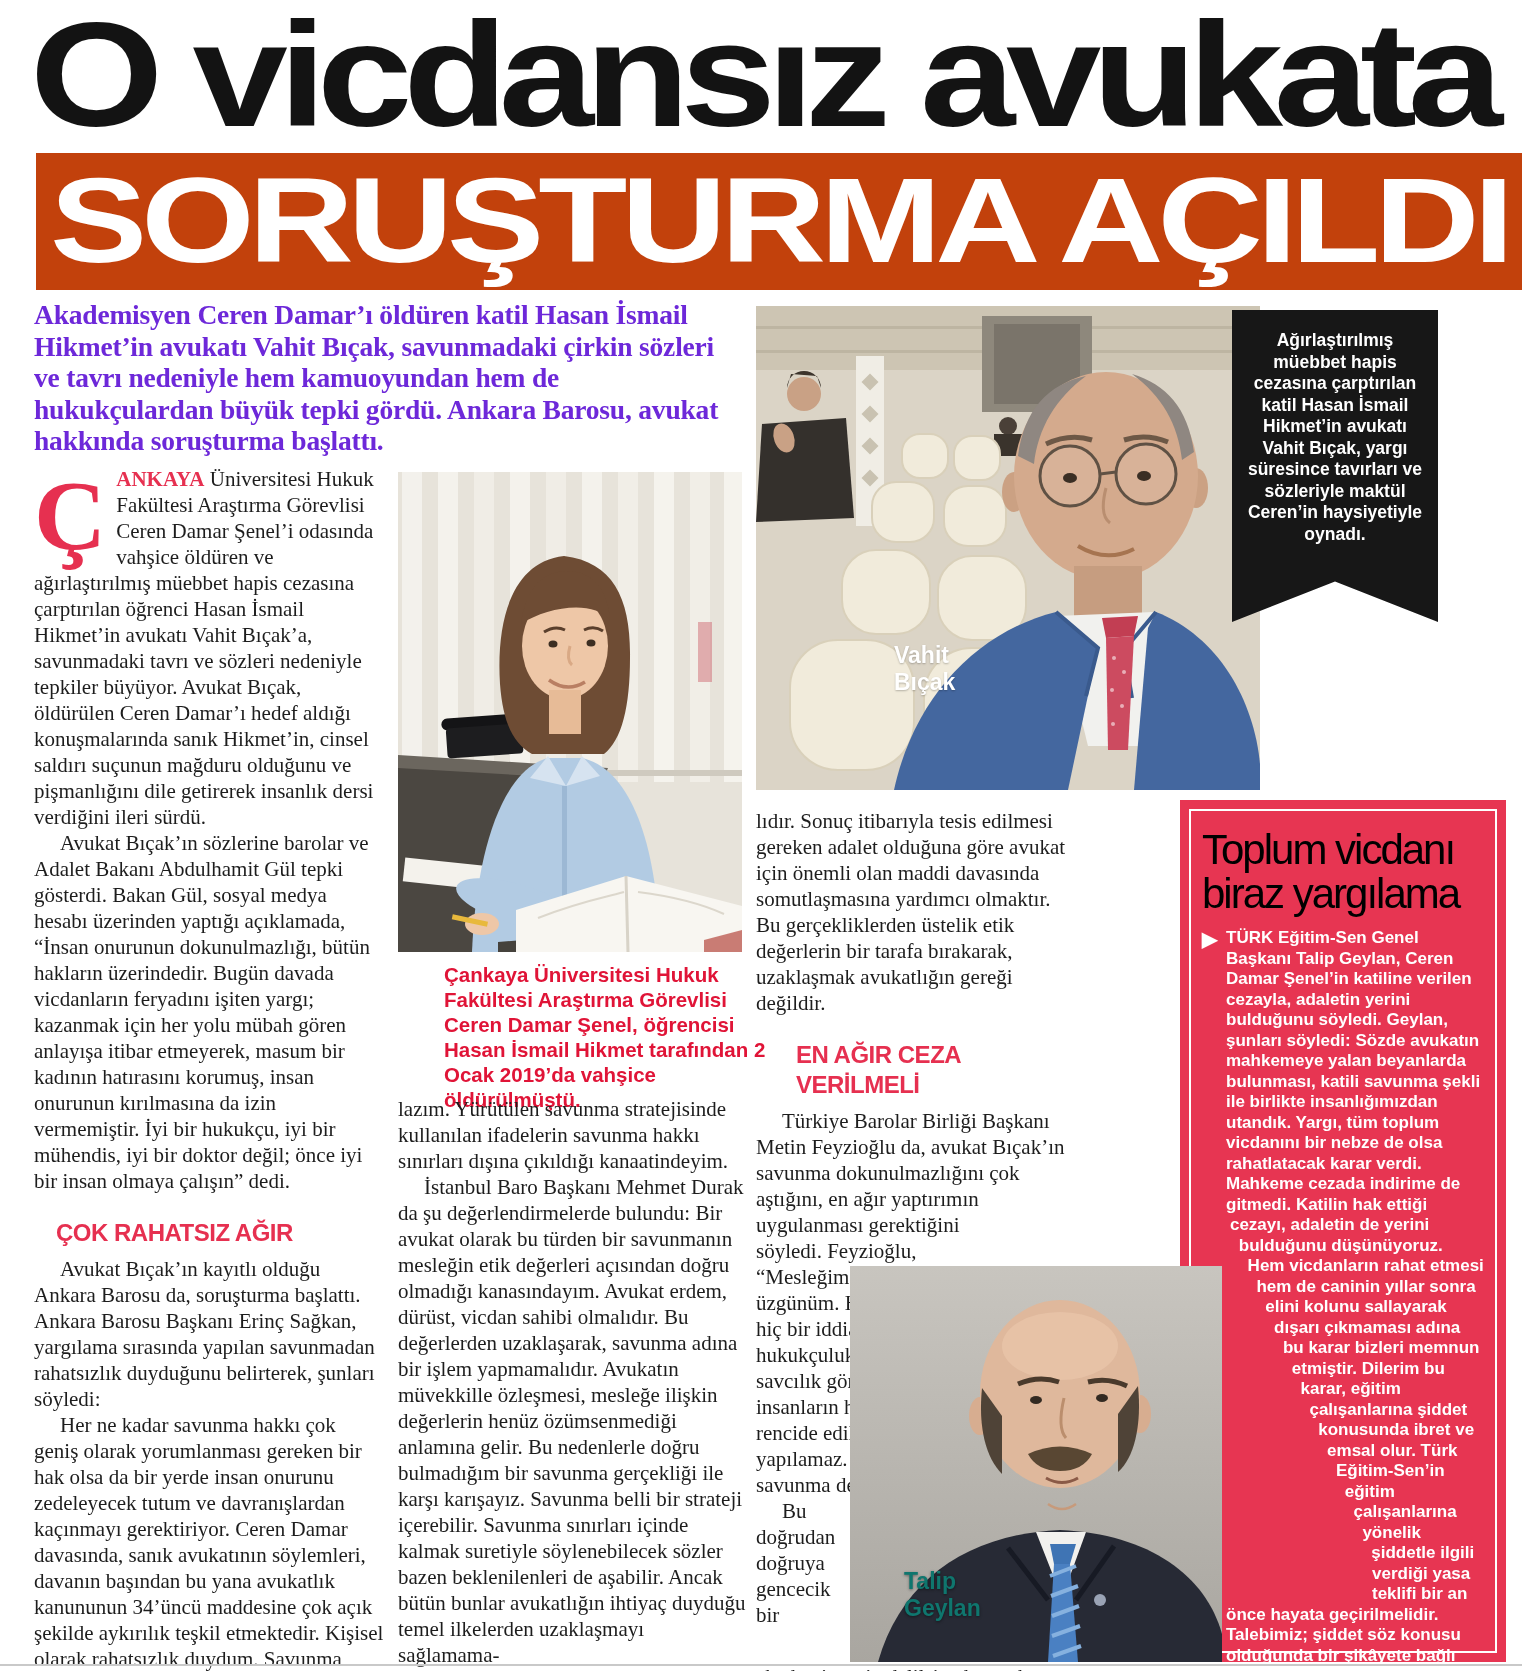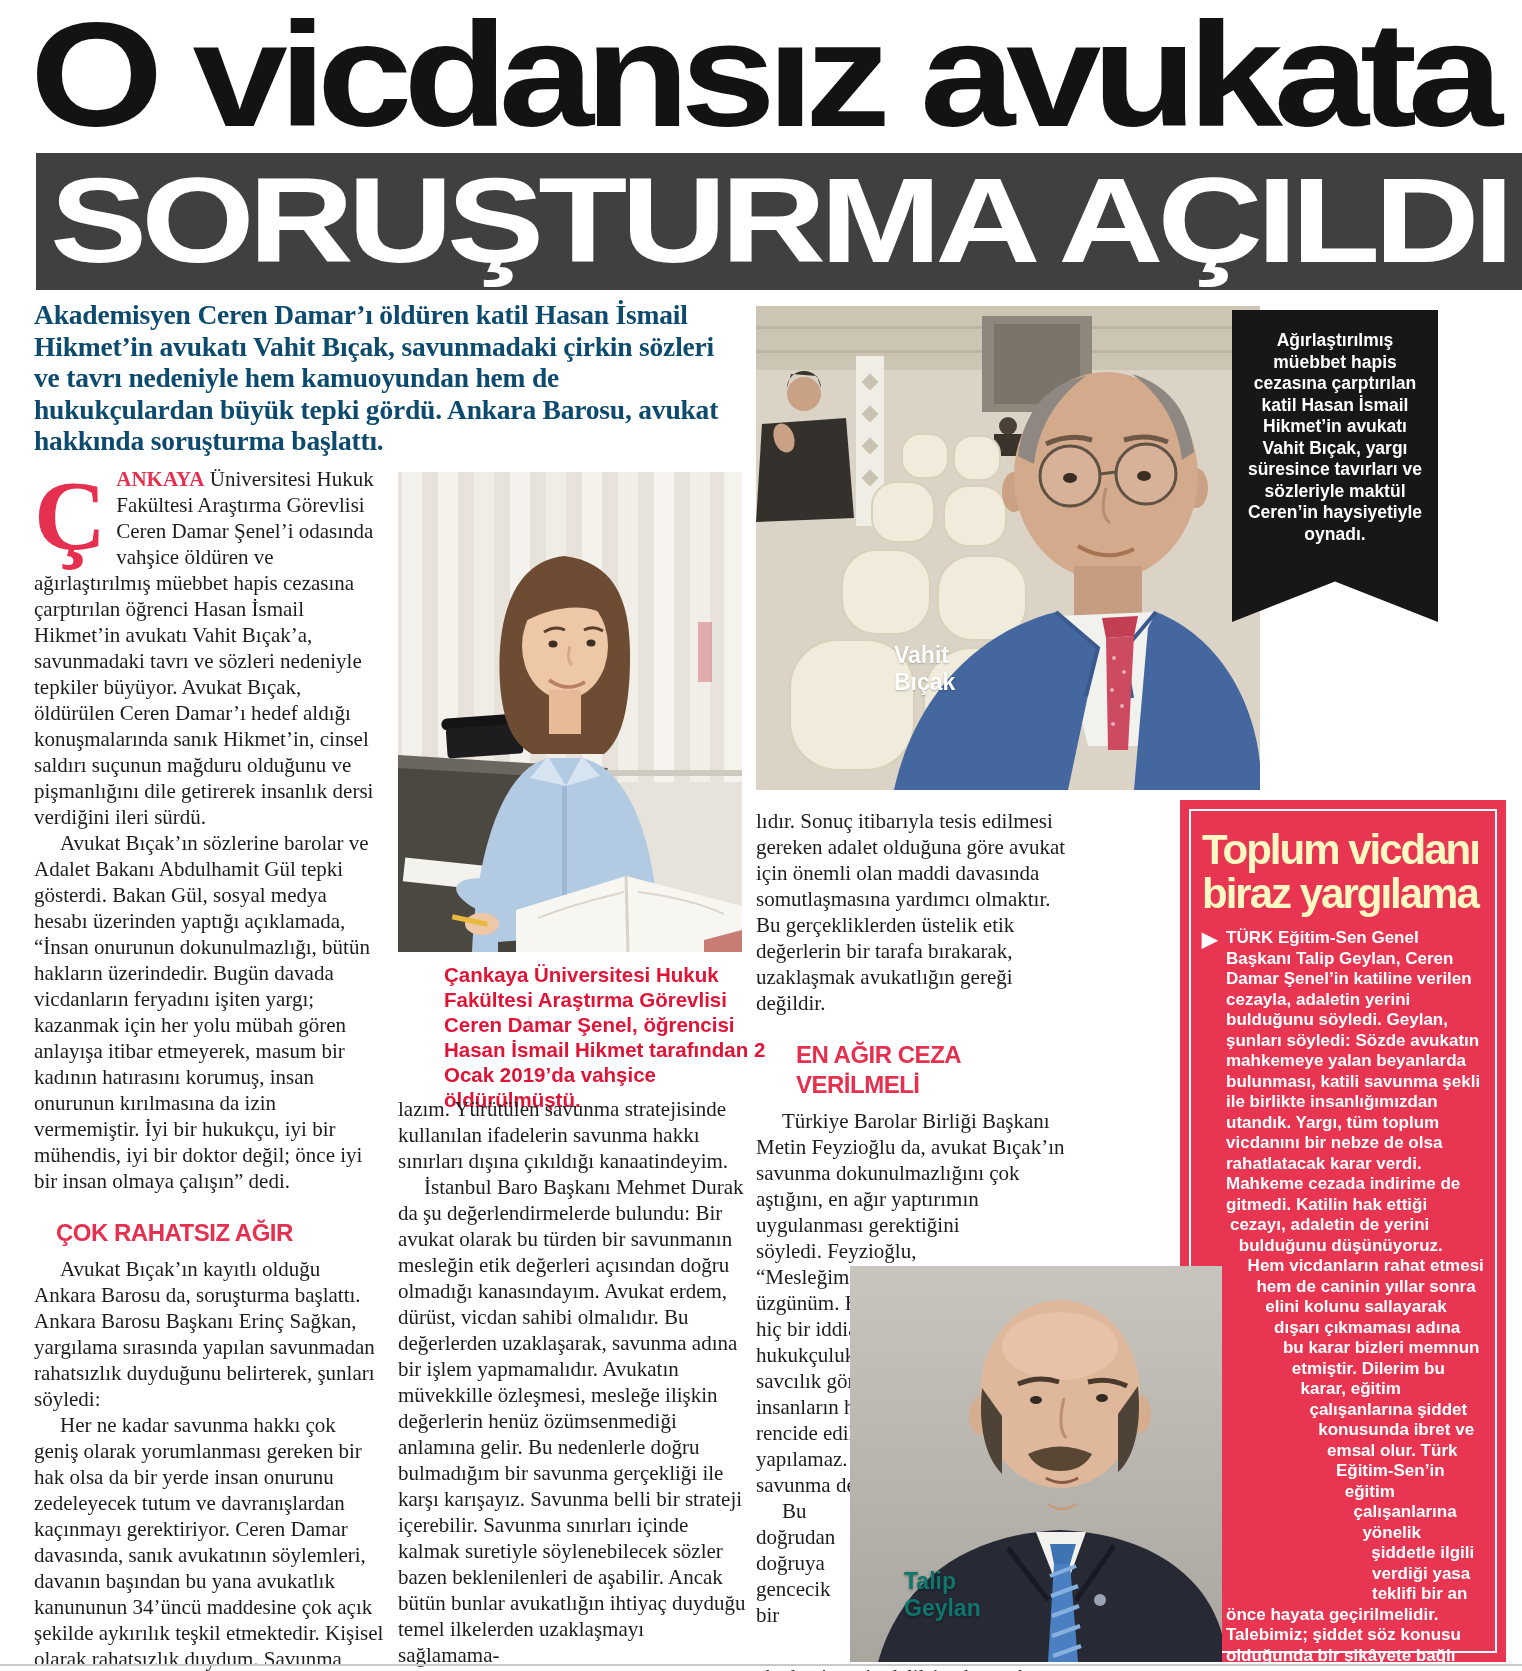--- a/index.html
+++ b/index.html
@@ -3,28 +3,28 @@
 <meta charset="utf-8">
 <style>
   html,body{margin:0;padding:0;background:#777;}
   #page{position:relative;width:1522px;height:1671px;background:#ffffff;overflow:hidden;
         font-family:"Liberation Serif", serif;color:#1b1b1b;}
 
   
   .headline{position:absolute;left:30px;top:0px;width:1464px;height:152px;}
   .headline span{display:inline-block;font-family:"Liberation Sans",sans-serif;
     font-weight:900;font-size:149px;line-height:150px;letter-spacing:-8px;color:#131313;white-space:nowrap;}
-  .banner{position:absolute;left:36px;top:153px;width:1486px;height:137px;background:#404040;}
+  .banner{position:absolute;left:36px;top:153px;width:1486px;height:137px;background:#c2410c;}
   .banner-inner{position:absolute;left:14px;right:14px;top:0;bottom:0;}
   .banner-inner span{display:inline-block;font-family:"Liberation Sans",sans-serif;
     font-weight:900;font-size:121px;line-height:134px;letter-spacing:-5px;color:#ffffff;white-space:nowrap;}
 
   
   .lede{position:absolute;left:34px;top:299px;width:694px;
-    font-weight:700;font-size:27.5px;line-height:31.5px;color:#0c4a6e;letter-spacing:-0.2px;}
+    font-weight:700;font-size:27.5px;line-height:31.5px;color:#6d28d9;letter-spacing:-0.2px;}
 
   
   .bodycol{position:absolute;font-size:21px;line-height:26px;color:#1d1d1d;}
   .bodycol p{margin:0;}
   .bodycol p.ind{text-indent:26px;}
   .col1{left:34px;top:466px;width:350px;}
   .col2{left:398px;top:1096px;width:348px;}
   .col3{left:756px;top:808px;width:336px;}
   .dropcap{float:left;font-weight:700;font-size:100px;line-height:84px;
     color:#e63050;margin:8px 10px 0 0;}
@@ -56,22 +56,22 @@
   .callout{position:absolute;left:1232px;top:310px;width:206px;height:312px;
     background:#171717;box-sizing:border-box;padding:20px 12px 0;
     clip-path:polygon(0 0,100% 0,100% 100%,50% 87%,0 100%);
     font-family:"Liberation Sans",sans-serif;font-weight:700;font-size:17.5px;
     line-height:21.5px;color:#ffffff;text-align:center;}
 
   
   .sidebar{position:absolute;left:1180px;top:800px;width:326px;height:862px;
     background:#e73552;box-sizing:border-box;padding:28px 22px 16px;z-index:1;}
   .sidebar-frame{position:absolute;inset:9px;border:2px solid #ffffff;pointer-events:none;}
-  .sb-title{font-family:"Liberation Sans",sans-serif;font-weight:700;font-size:42px;
-    line-height:44px;letter-spacing:-2px;color:#fef9c3;margin-bottom:12px;}
+  .sb-title{font-family:"Liberation Sans",sans-serif;font-weight:400;font-size:42px;
+    line-height:44px;letter-spacing:-2px;color:#000000;margin-bottom:12px;}
   .sb-body{font-family:"Liberation Sans",sans-serif;font-weight:700;font-size:17px;
     line-height:20.5px;color:#ffffff;}
   .sb-marker{position:absolute;left:-24px;top:1px;font-size:20px;color:#ffffff;}
   .sb-text{position:relative;margin-left:24px;}
   .wrap-photo{float:left;width:170px;height:660px;
     shape-outside:polygon(0 0,3% 0,3% 42%,100% 100%,0 100%);shape-margin:9px;}
 
   .bottom-rule{position:absolute;left:0;top:1664px;width:1522px;height:2px;background:#c9c9c9;}
 </style>
 </head>

